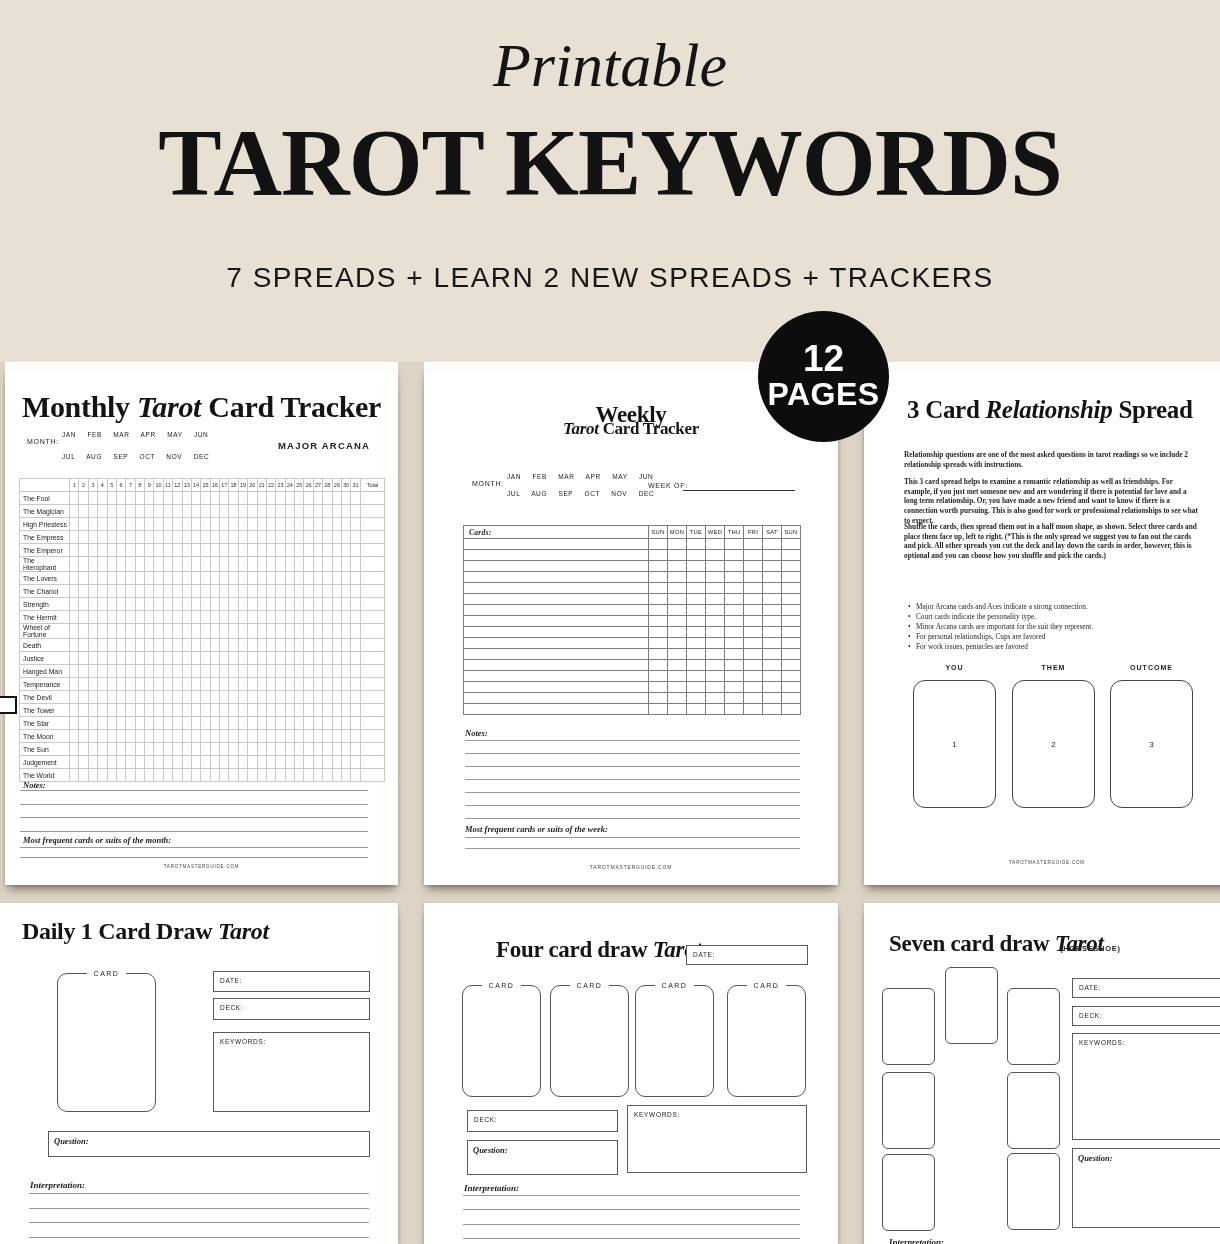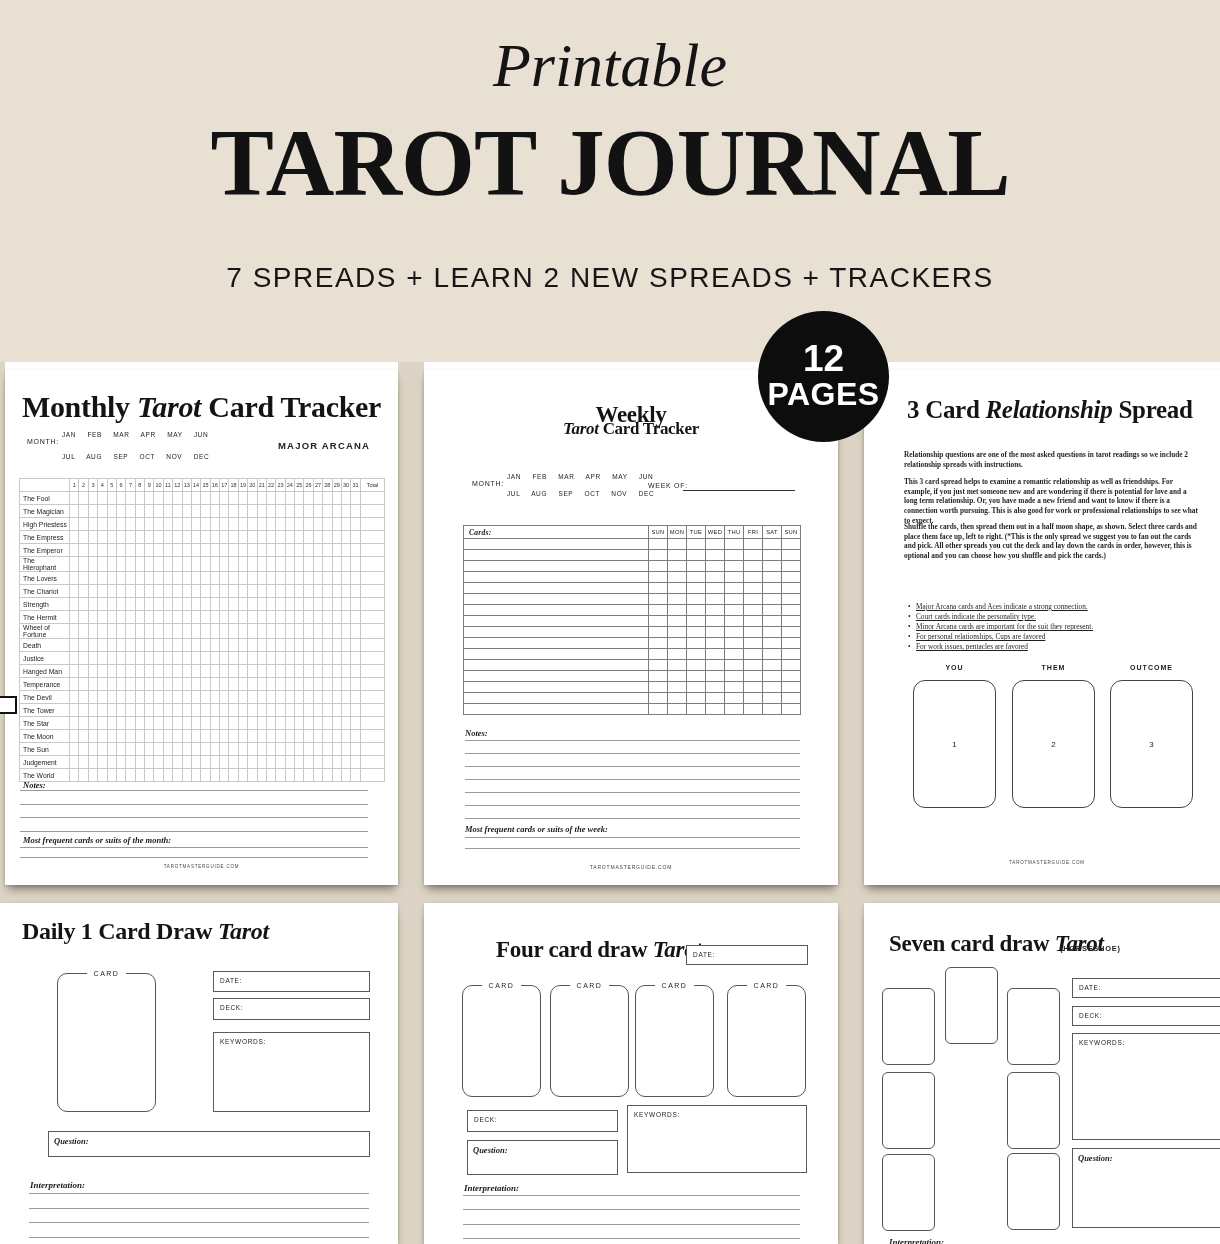--- a/index.html
+++ b/index.html
@@ -65,21 +65,21 @@
   .sc { position:absolute; width:53px; height:77px; border:1px solid #555; border-radius:6px; background:#fff; }
   .stray-box { position:absolute; left:-4px; top:696px; width:21px; height:18px; border:2px solid #111; background:#fff; z-index:6; }
 </style>
 </head>
 <body>
 
 <div id="root">
 
   <div class="band"></div>
   <div class="kicker">Printable</div>
-  <div class="big-title">TAROT JOURNAL</div>
+  <div class="big-title">TAROT KEYWORDS</div>
   <div class="subtitle">7 SPREADS + LEARN 2 NEW SPREADS + TRACKERS</div>
   <div class="badge">
     <div class="b1">12</div>
     <div class="b2">PAGES</div>
   </div>
 
   <div class="gap" style="left:0;top:362px;width:5px;height:523px;"></div>
   <div class="gap" style="left:398px;top:362px;width:26px;height:882px;"></div>
   <div class="gap" style="left:838px;top:362px;width:26px;height:882px;"></div>
   <div class="gap" style="left:0;top:885px;width:1220px;height:18px;"></div>
@@ -1137,21 +1137,21 @@
     <div class="footer-url" style="top:494px;font-size:5px;">TAROTMASTERGUIDE.COM</div>
   </div>
 
   <div class="page" style="left:864px;top:370px;width:376px;height:515px;">
     <div class="pg-title" style="left:43px;top:26px;font-size:25px;">
       <span>3 Card </span><span class="it">Relationship</span><span> Spread</span>
     </div>
     <div class="rel-p" style="top:80px;">Relationship questions are one of the most asked questions in tarot readings so we include 2 relationship spreads with instructions.</div>
     <div class="rel-p" style="top:107px;">This 3 card spread helps to examine a romantic relationship as well as friendships. For example, if you just met someone new and are wondering if there is potential for love and a long term relationship. Or, you have made a new friend and want to know if there is a connection worth pursuing. This is also good for work or professional  relationships to see what to expect.</div>
     <div class="rel-p" style="top:152px;">Shuffle the cards, then spread them out in a half moon shape, as shown. Select three cards and place them face up, left to right. (*This is the only spread we suggest you to fan out the cards and pick. All other spreads you cut the deck and lay down the cards in order, however, this is optional and you can choose how you shuffle and pick the cards.)</div>
-    <ul class="rel-ul" style="top:232px;text-decoration:underline;" id="rel-bullets2">
+    <ul class="rel-ul" style="top:232px;" id="rel-bullets2">
         <li>Major Arcana cards and Aces indicate a strong connection.</li>
         <li>Court cards indicate the personality type.</li>
         <li>Minor Arcana cards are important for the suit they represent.</li>
         <li>For personal relationships, Cups are favored</li>
         <li>For work issues, pentacles are favored</li>
       </ul>
     <div id="rel-positions">
         <div class="pos-lab" style="left: 49px; top: 294px;">YOU</div>
         <div class="rel-card" style="left: 49px; top: 310px;">1</div>
         <div class="pos-lab" style="left: 148px; top: 294px;">THEM</div>

